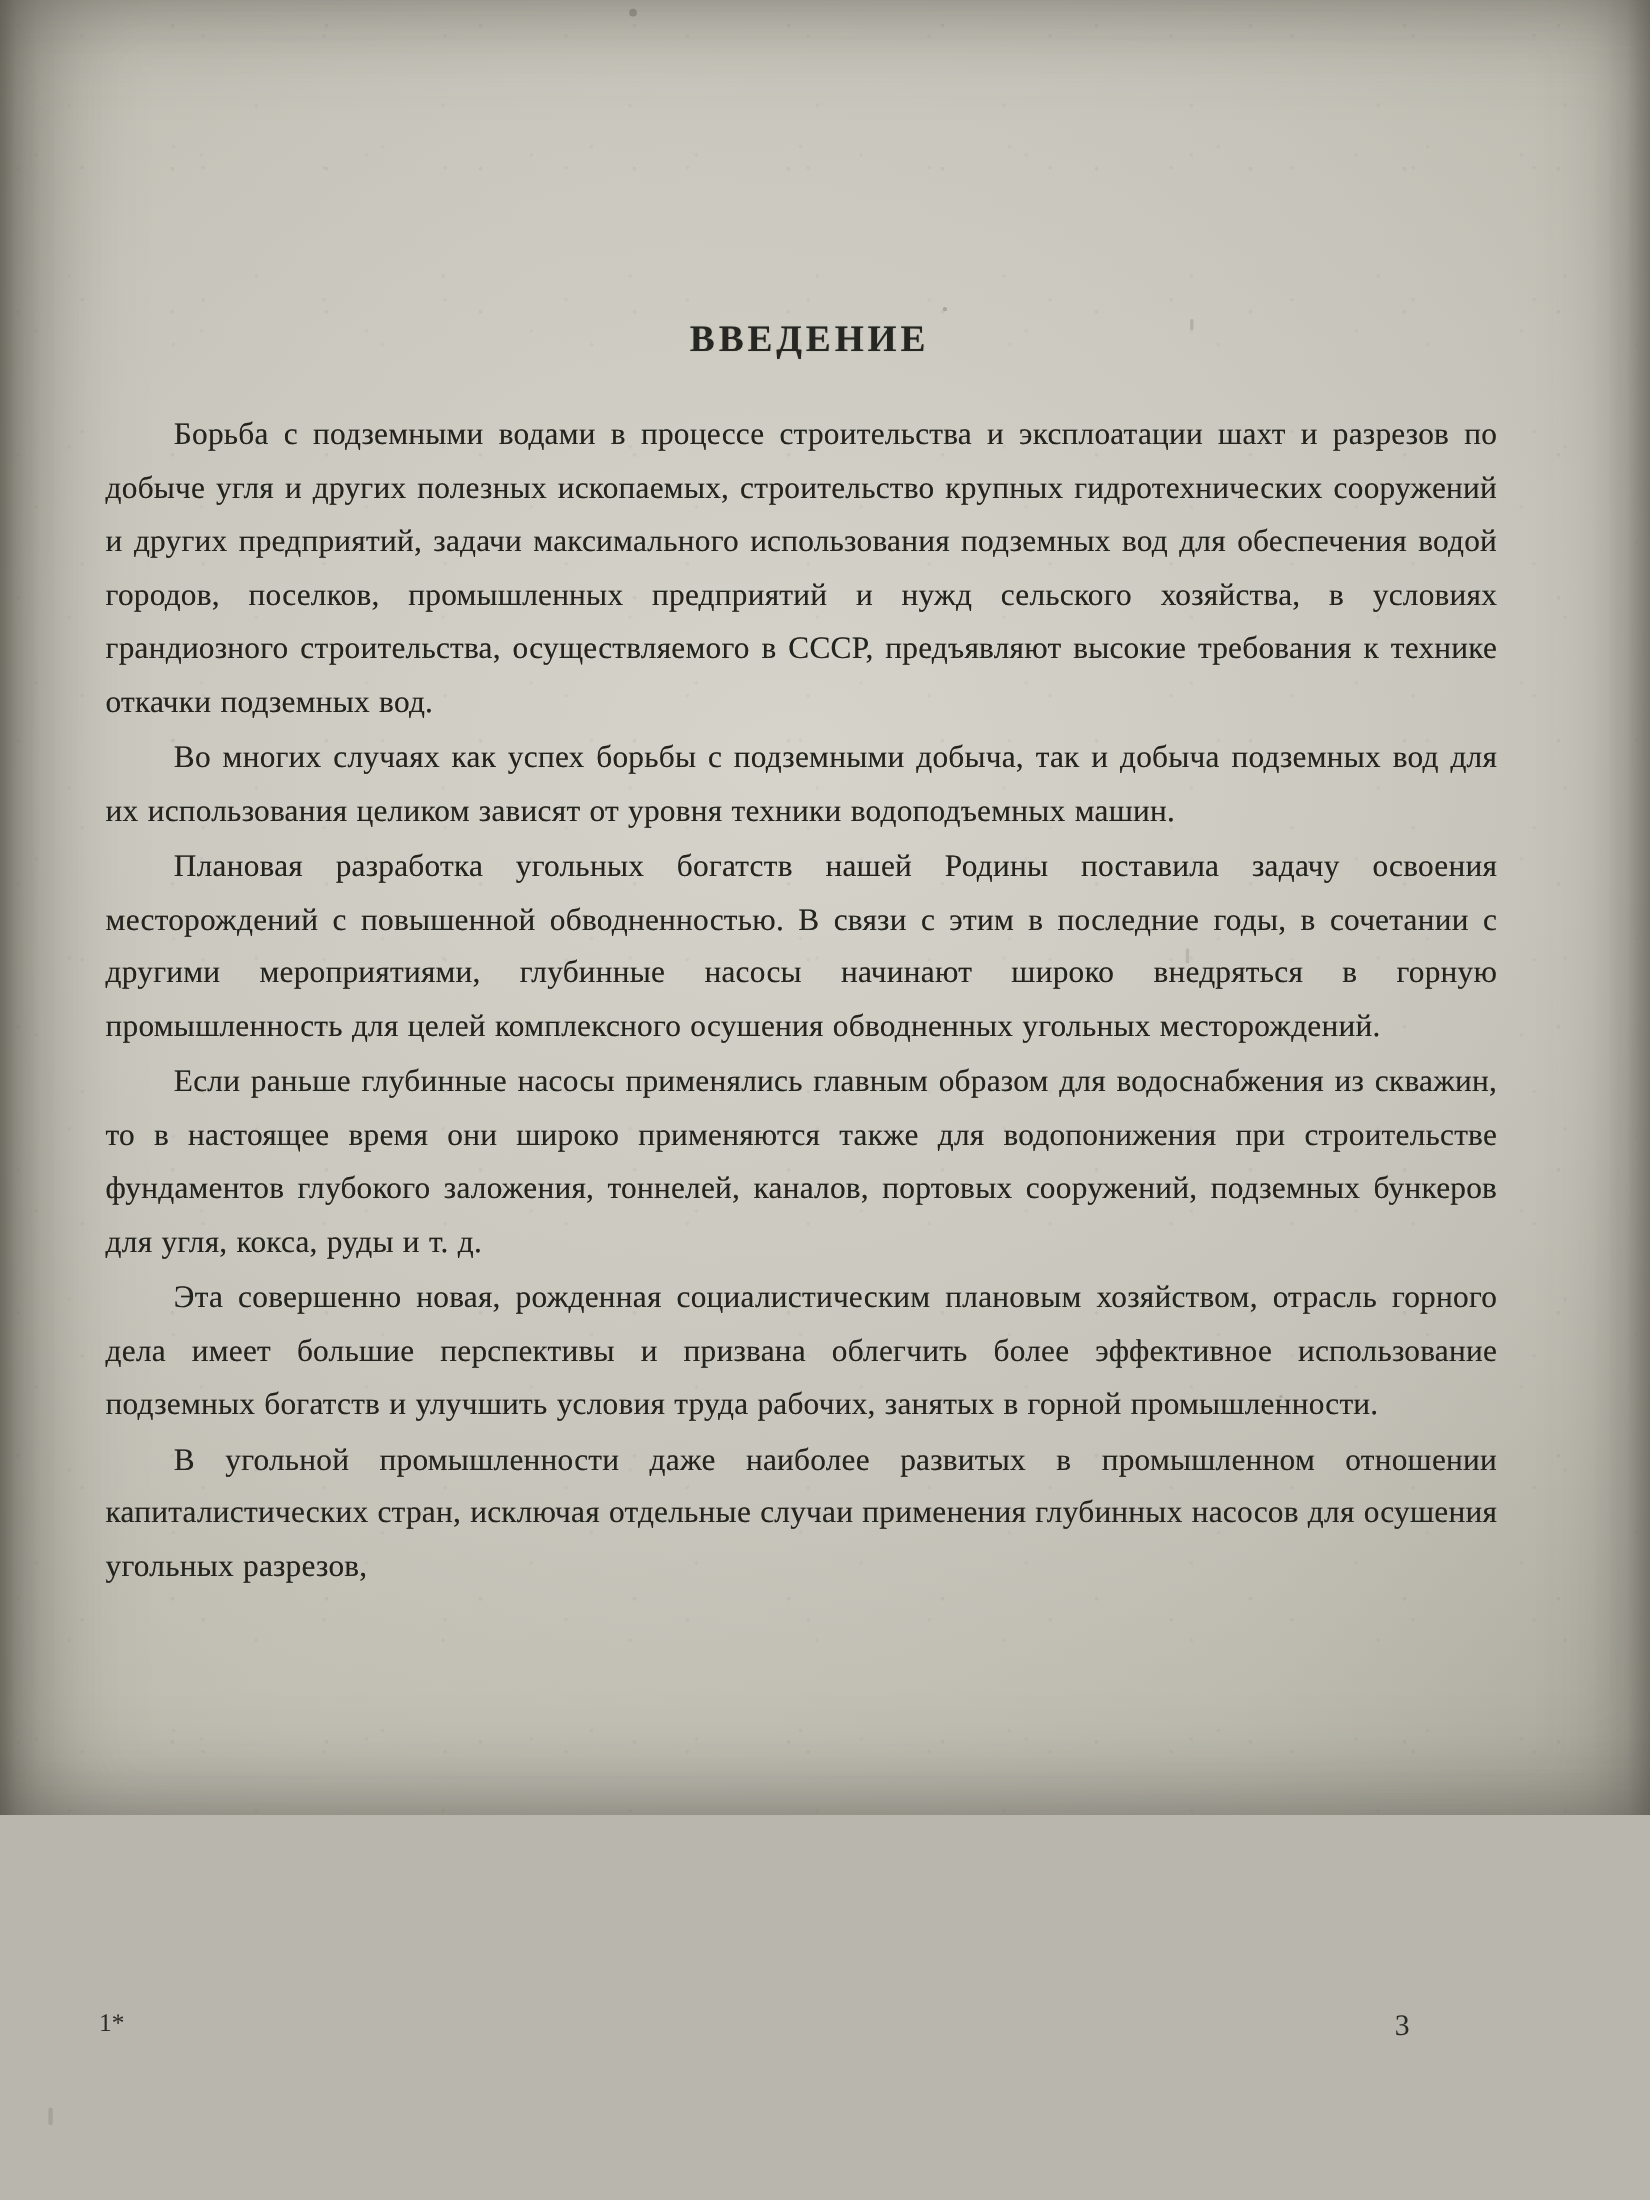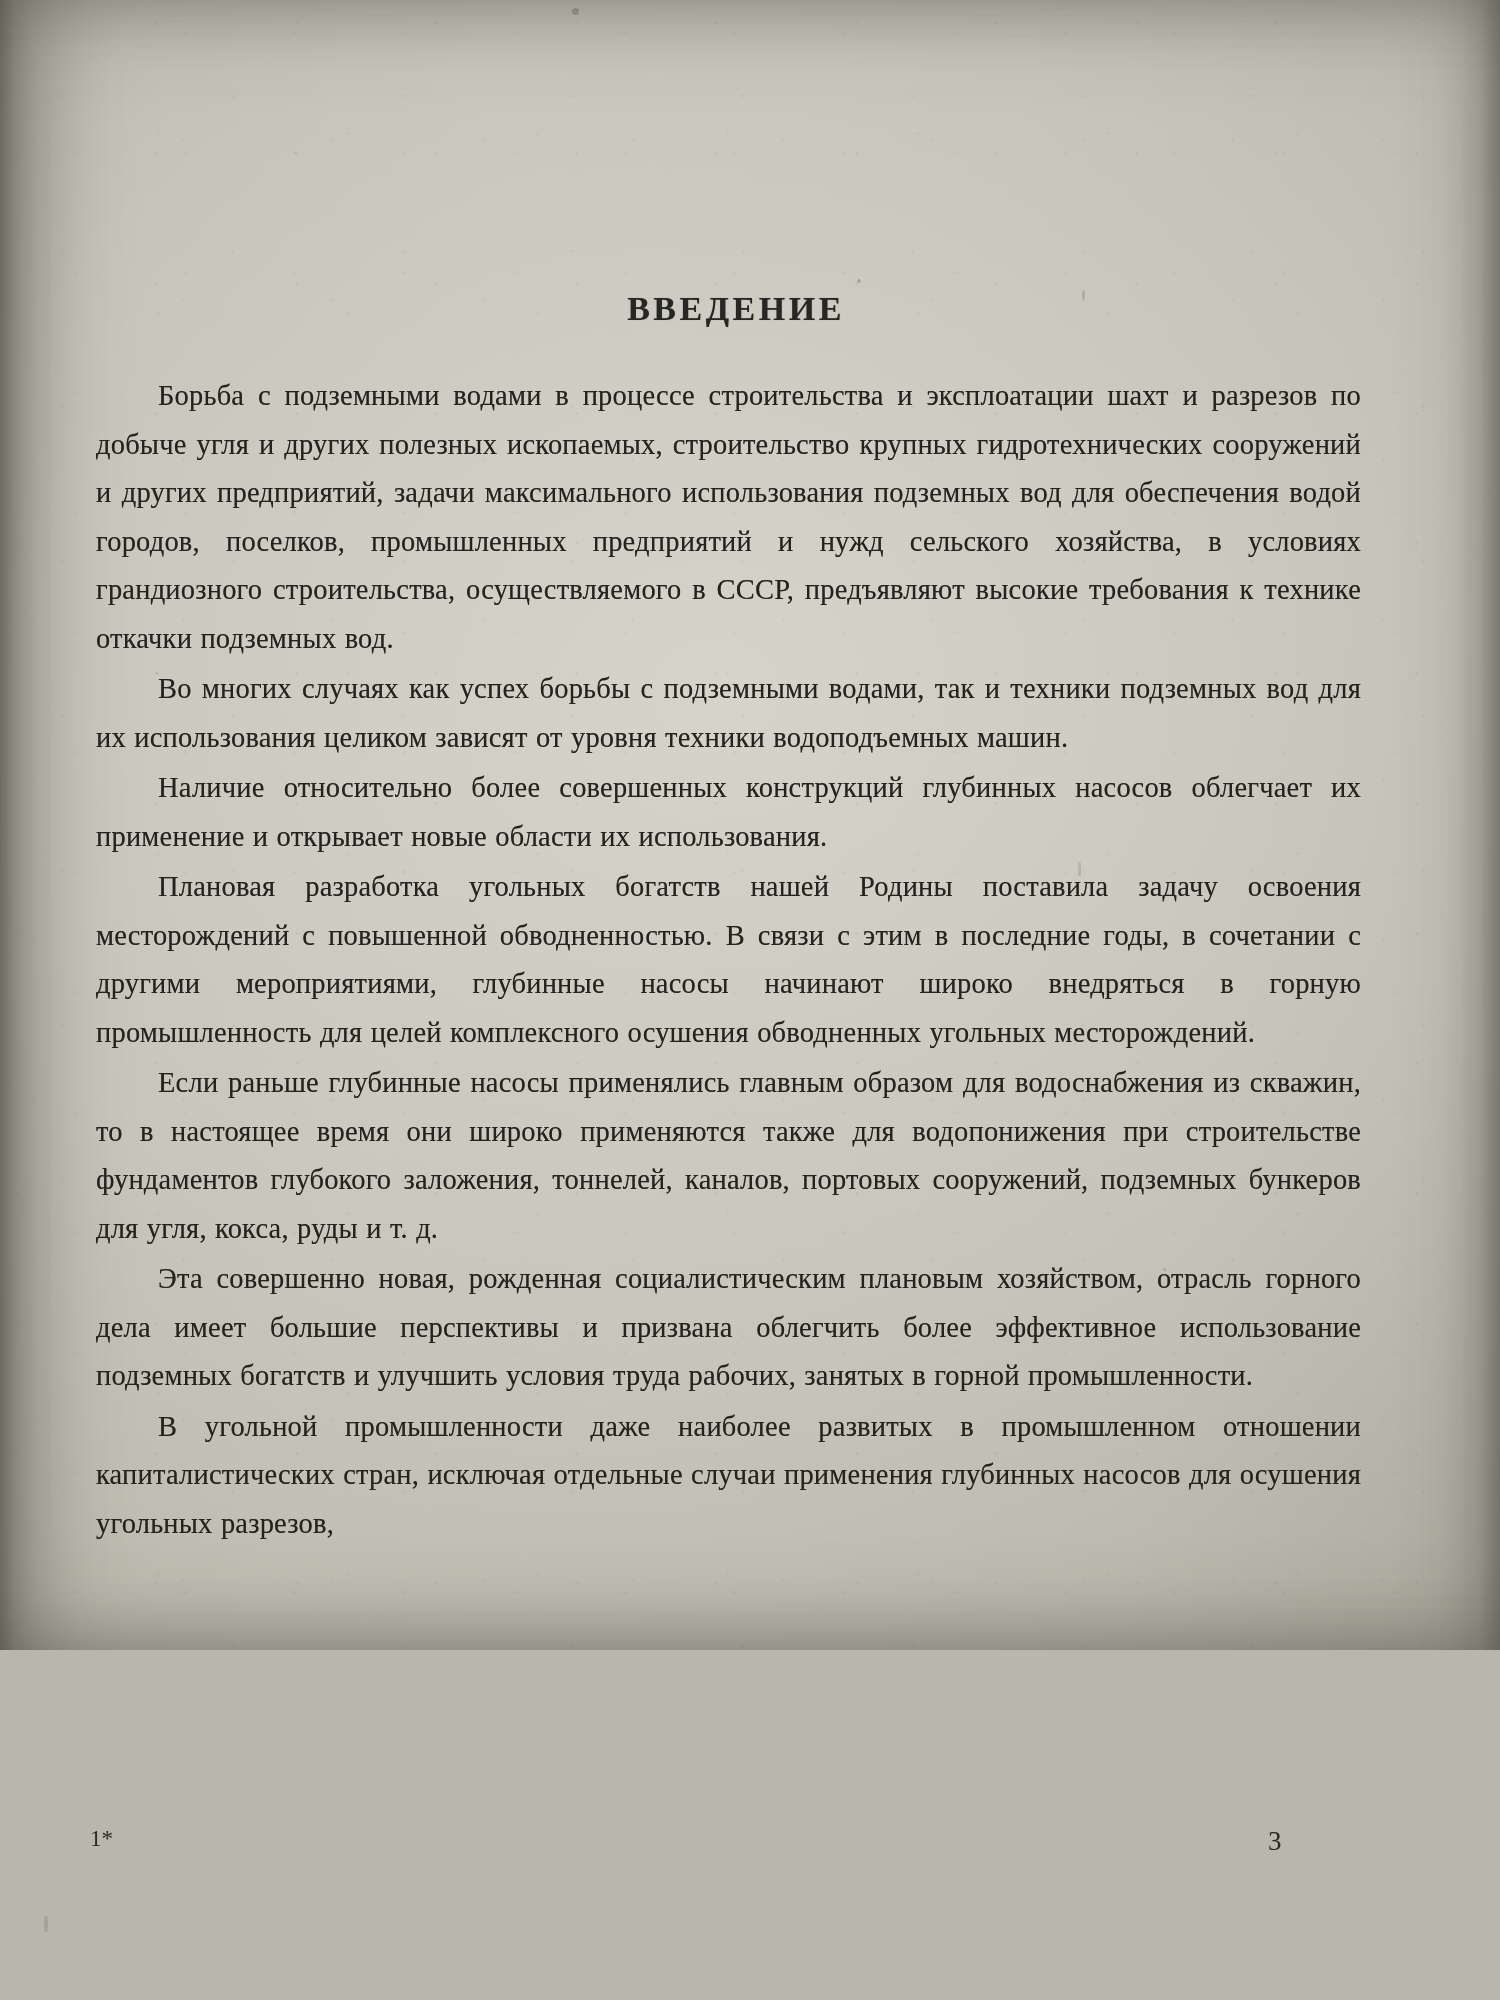--- a/index.html
+++ b/index.html
@@ -131,22 +131,21 @@
   <div class="speck" style="left:857px; top:279px; width:4px; height:4px; opacity:0.5;"></div>
   <div class="speck" style="left:1082px; top:290px; width:3px; height:10px; opacity:0.35; border-radius:2px;"></div>
   <div class="speck" style="left:1078px; top:862px; width:3px; height:14px; opacity:0.3; border-radius:2px;"></div>
   <div class="speck" style="left:44px; top:1916px; width:4px; height:16px; opacity:0.3; border-radius:2px;"></div>
   <div class="speck" style="left:1163px; top:1268px; width:3px; height:3px; opacity:0.4;"></div>
 
   <div class="content">
     <h1 class="heading">ВВЕДЕНИЕ</h1>
 
     <p class="para">Борьба с подземными водами в процессе строительства и эксплоатации шахт и разрезов по добыче угля и других полезных ископаемых, строительство крупных гидротехнических сооружений и других предприятий, задачи максимального использования подземных вод для обеспечения водой городов, поселков, промышленных предприятий и нужд сельского хозяйства, в условиях грандиозного строительства, осуществляемого в СССР, предъявляют высокие требования к технике откачки подземных вод.</p>
-    <p class="para">Во многих случаях как успех борьбы с подземными водами, так и техники подземных вод для их использования целиком зависят от уровня техники водоподъемных машин.</p>
-    <p class="para">Наличие относительно более совершенных конструкций глубинных насосов облегчает их применение и открывает новые области их использования.</p>
+    <p class="para">Во многих случаях как успех борьбы с подземными добыча, так и добыча подземных вод для их использования целиком зависят от уровня техники водоподъемных машин.</p>
     <p class="para">Плановая разработка угольных богатств нашей Родины поставила задачу освоения месторождений с повышенной обводненностью. В связи с этим в последние годы, в сочетании с другими мероприятиями, глубинные насосы начинают широко внедряться в горную промышленность для целей комплексного осушения обводненных угольных месторождений.</p>
     <p class="para">Если раньше глубинные насосы применялись главным образом для водоснабжения из скважин, то в настоящее время они широко применяются также для водопонижения при строительстве фундаментов глубокого заложения, тоннелей, каналов, портовых сооружений, подземных бункеров для угля, кокса, руды и т. д.</p>
     <p class="para">Эта совершенно новая, рожденная социалистическим плановым хозяйством, отрасль горного дела имеет большие перспективы и призвана облегчить более эффективное использование подземных богатств и улучшить условия труда рабочих, занятых в горной промышленности.</p>
     <p class="para">В угольной промышленности даже наиболее развитых в промышленном отношении капиталистических стран, исключая отдельные случаи применения глубинных насосов для осушения угольных разрезов,</p>
   </div>
 
   <div class="footer-left">1*</div>
   <div class="footer-right">3</div>
 
 </div>

